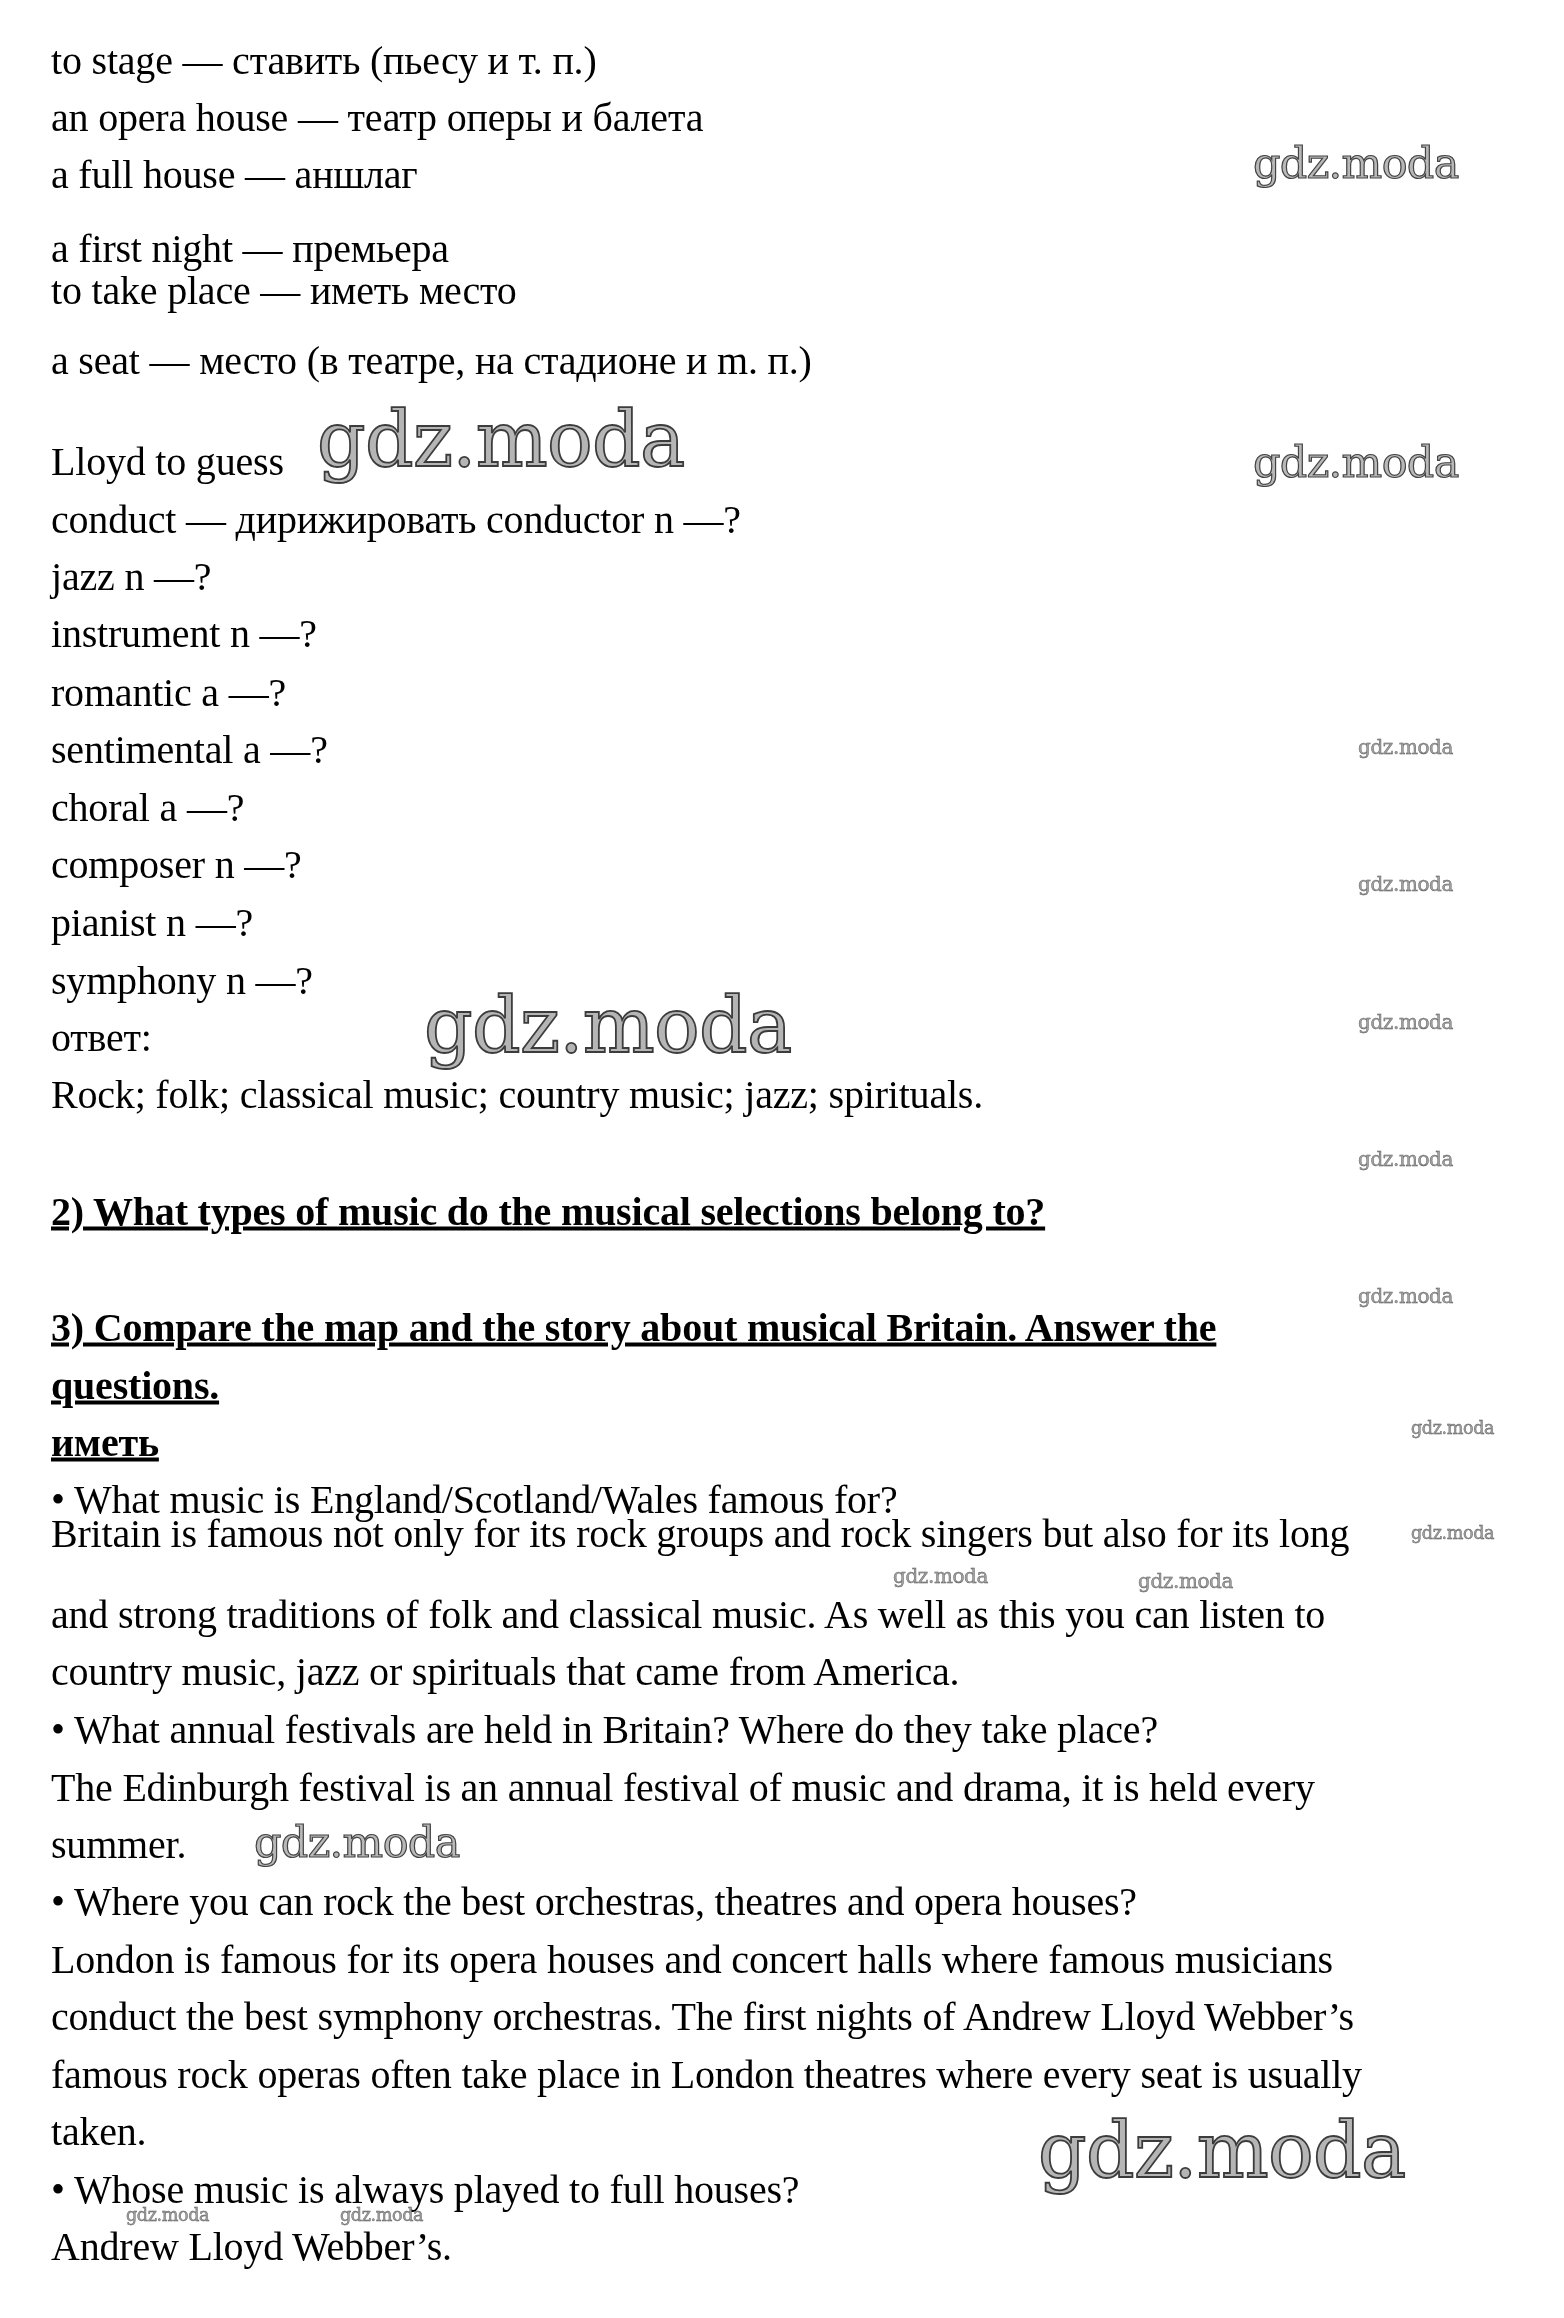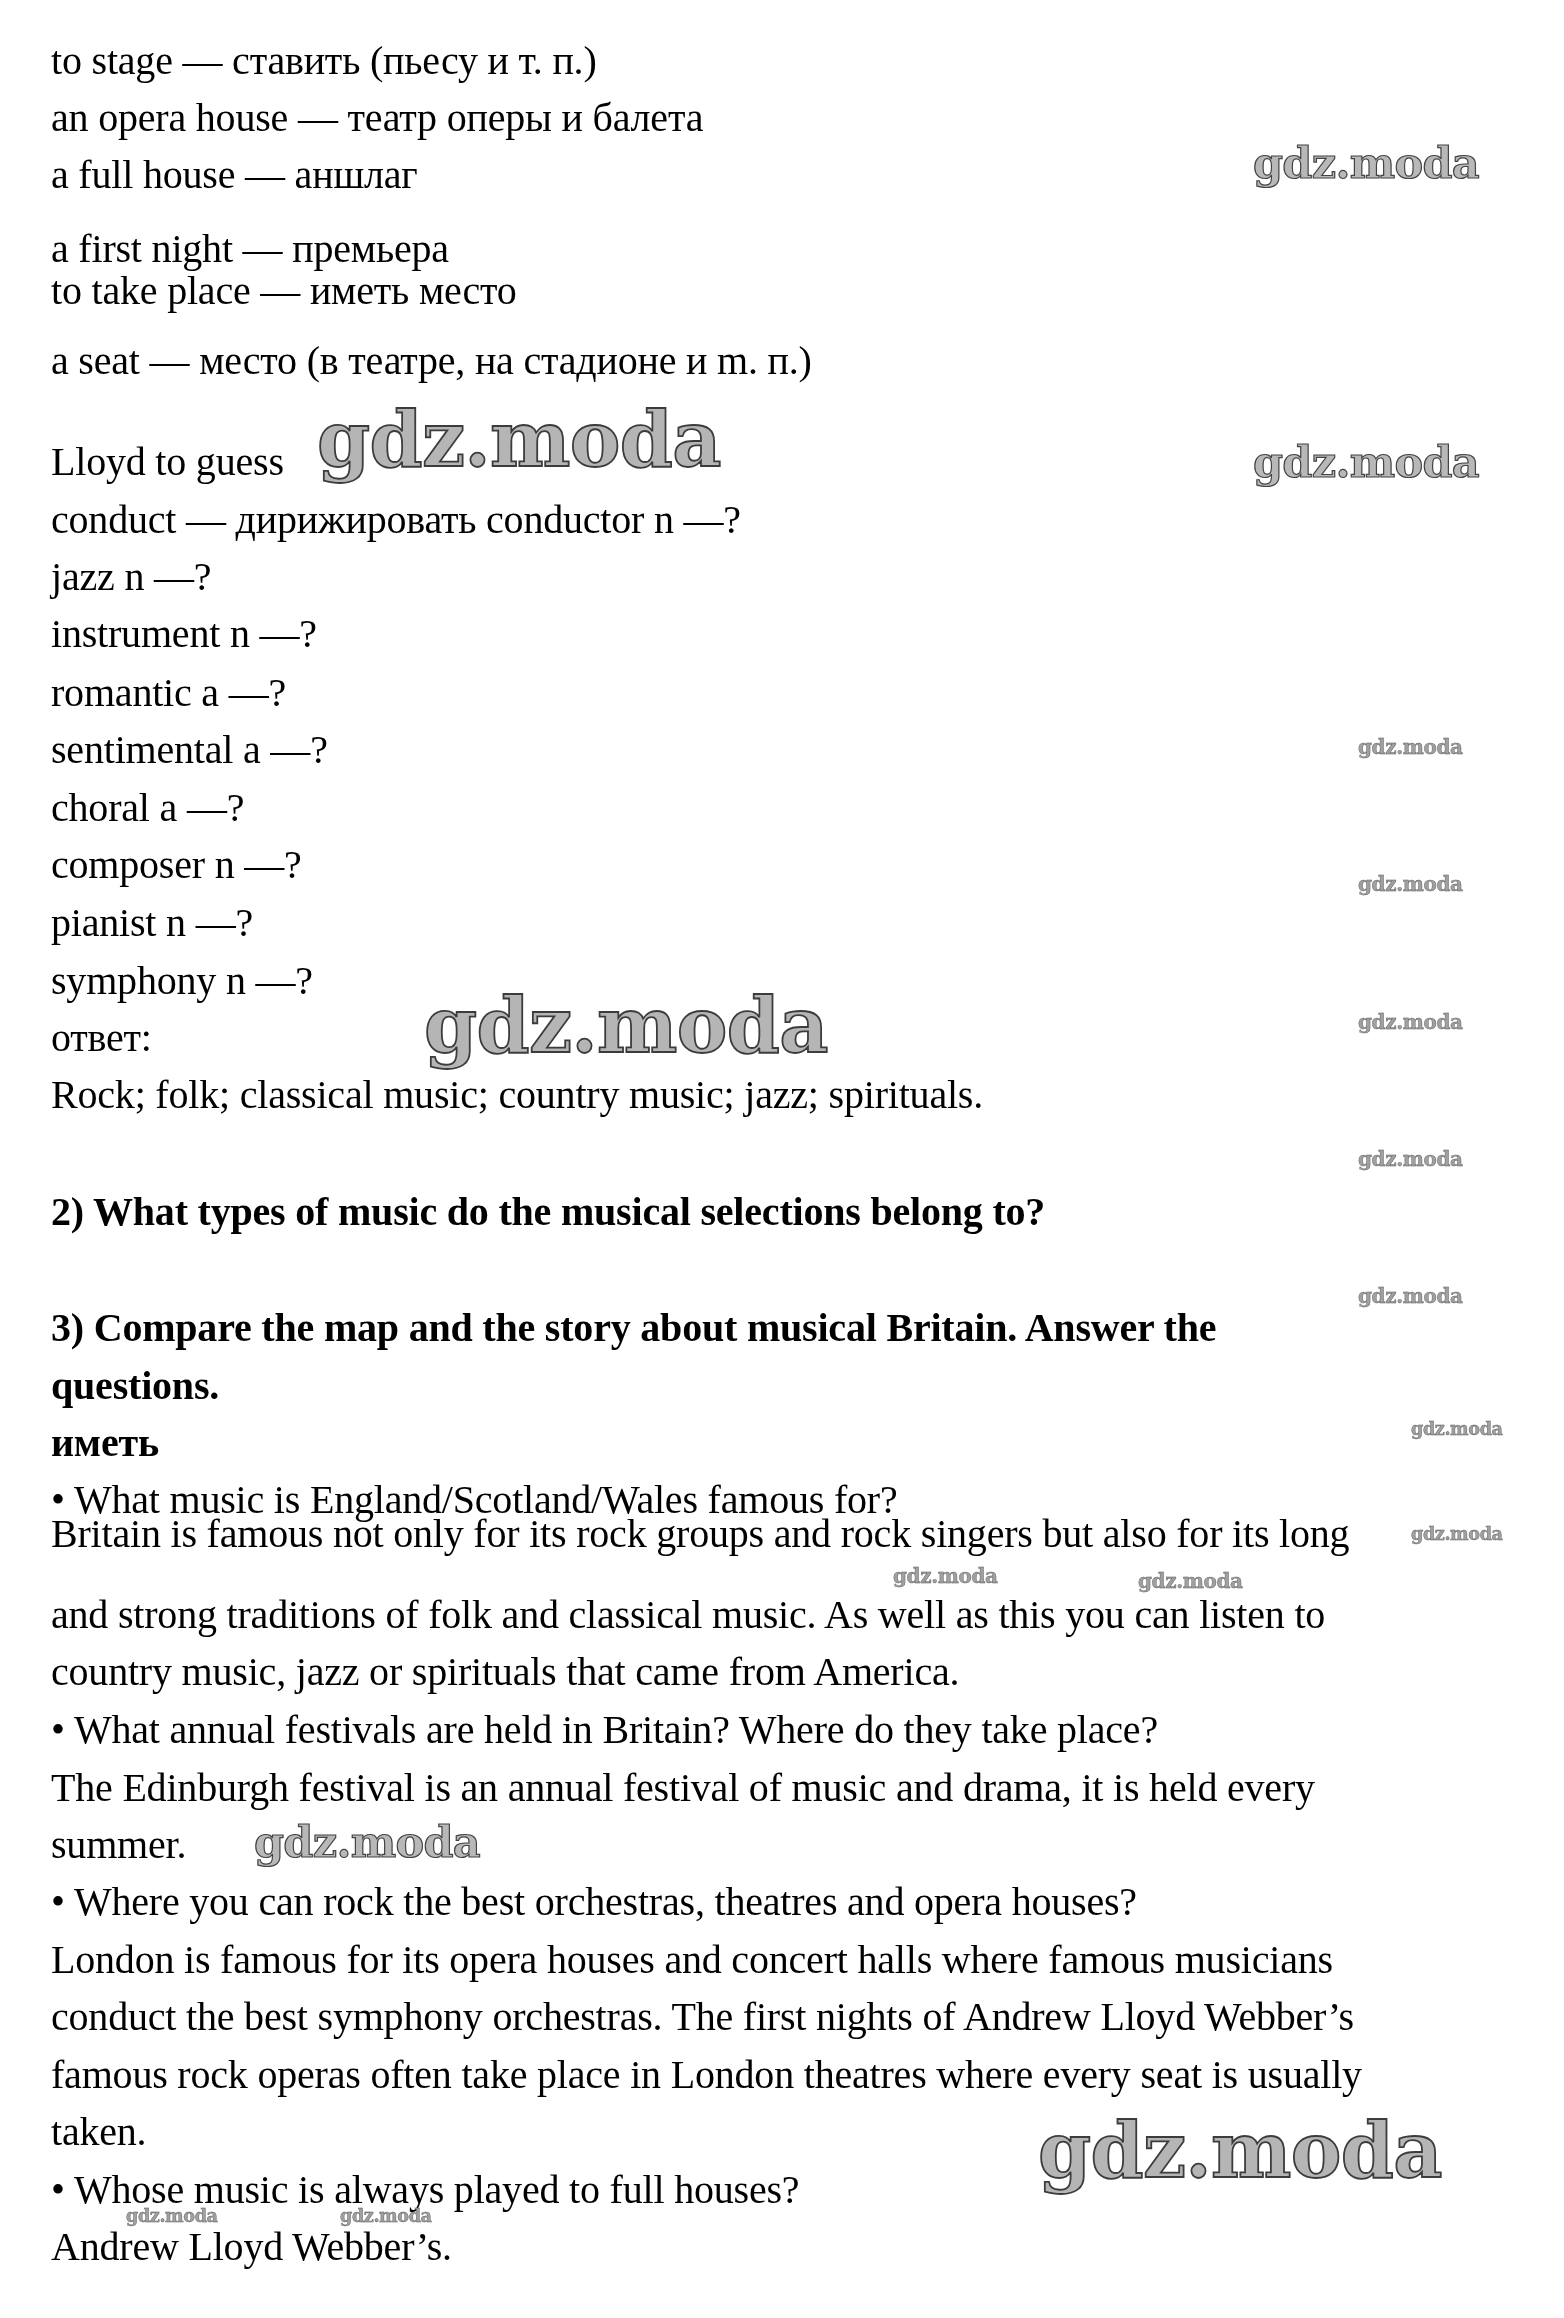--- a/index.html
+++ b/index.html
@@ -1,22 +1,22 @@
 <!DOCTYPE html>
 <html style="font-size:11.8px"><head>
 <meta charset="utf-8">
 <style>
   html, body { margin: 0; padding: 0; background: #ffffff; }
   body { width: 1565px; height: 2319px; position: relative; overflow: hidden;
          font-family: "Liberation Serif", "DejaVu Serif", serif; color: #000; }
   .line { position: absolute; left: 51px; font-size: 40px; line-height: 47px;
           white-space: nowrap; transform: translateY(-50%); letter-spacing: -0.2px; }
-  .bold { font-weight: bold; }
+  .bold { font-weight: bold; text-decoration: underline; }
   .wm { position: absolute; font-family: "DejaVu Serif", "Liberation Serif", serif;
-        font-weight: bold; color: #9a9a9a; white-space: nowrap;
+        font-weight: normal; color: #9a9a9a; white-space: nowrap;
         -webkit-text-stroke: 1.1px #4a4a4a; letter-spacing: -0.7px; transform: translateY(-50%); }
   .wm-xl { font-size: 76px; color: #b5b5b5; -webkit-text-stroke: 1.8px #3c3c3c; }
   .wm-l { font-size: 43px; color: #b8b8b8; -webkit-text-stroke: 1.2px #444; }
   .wm-s { font-size: 20px; color: #a0a0a0; -webkit-text-stroke: 0.4px #555; letter-spacing: -0.4px; }
   .wm-xs { font-size: 17.6px; color: #a0a0a0; -webkit-text-stroke: 0.4px #555; letter-spacing: -0.4px; }
 </style>
 </head>
 <body>
 
 <div>

